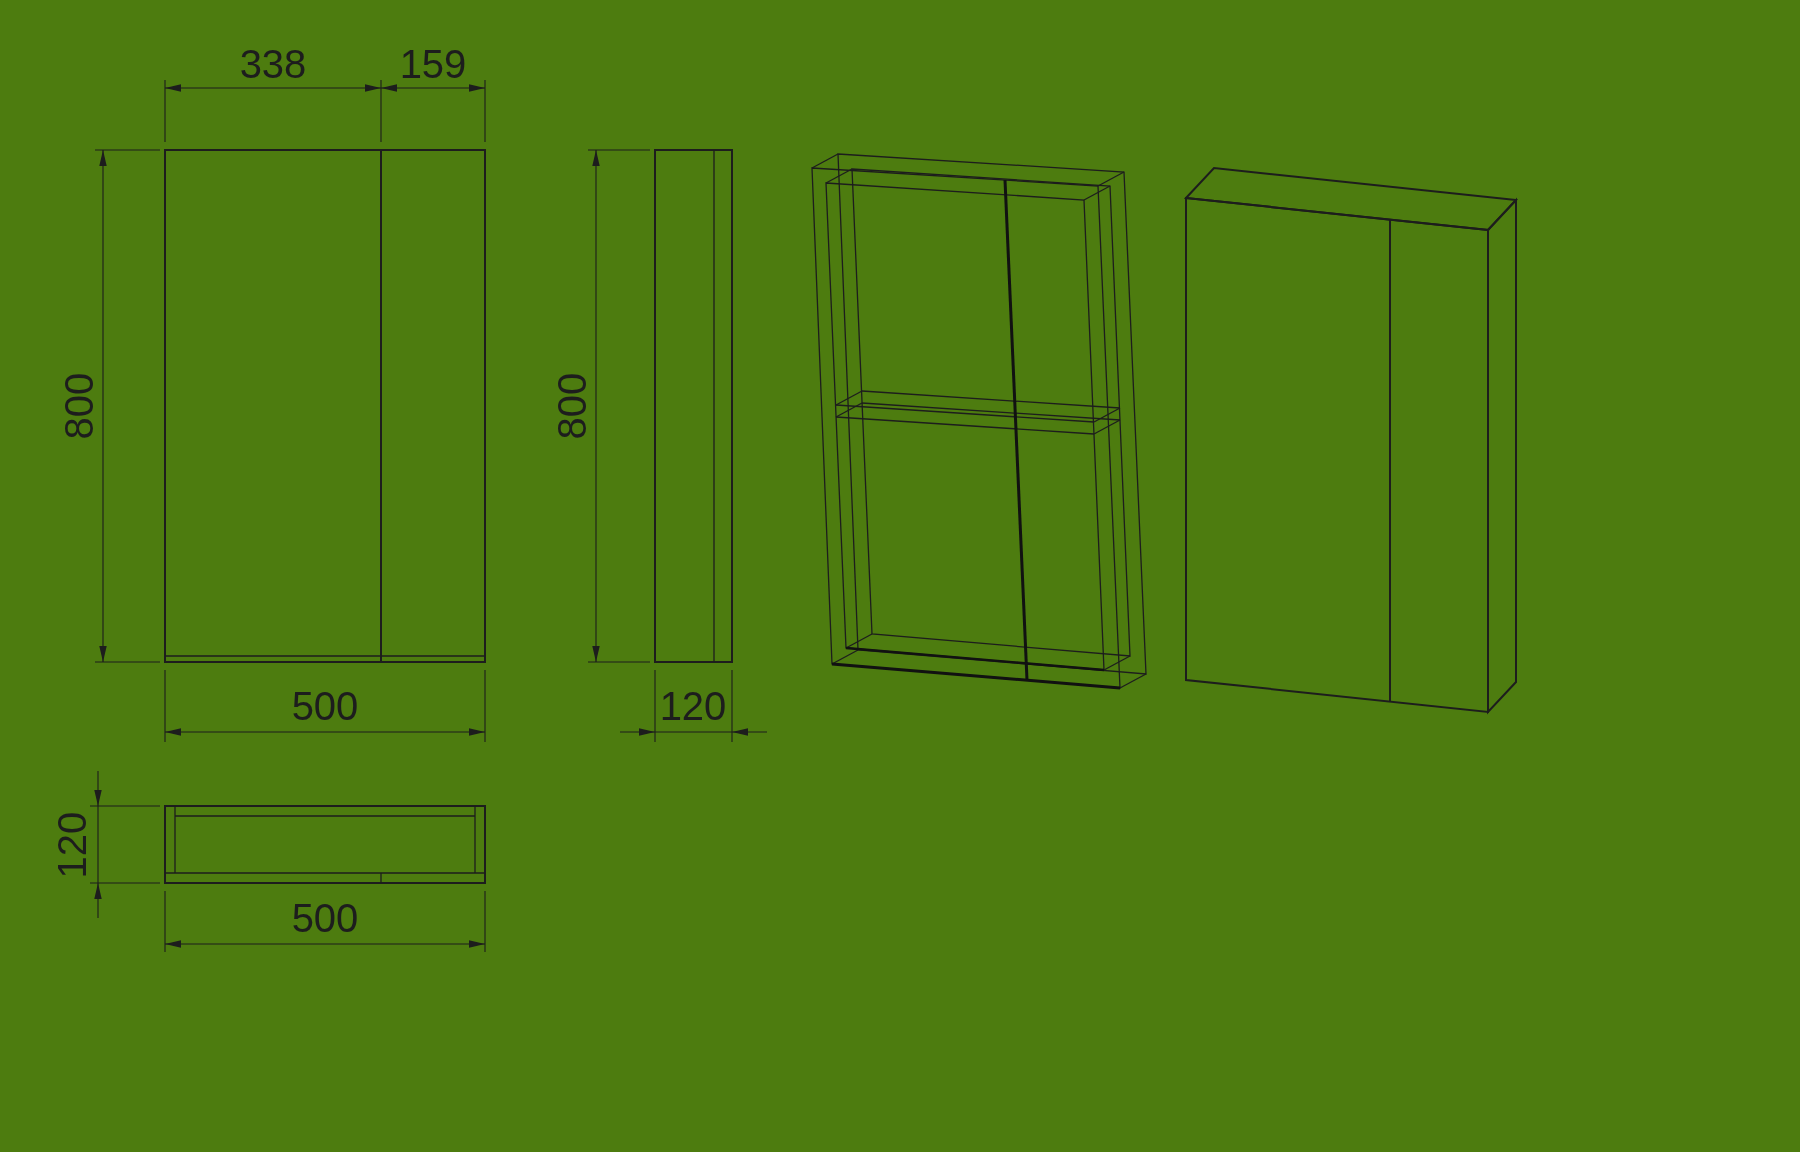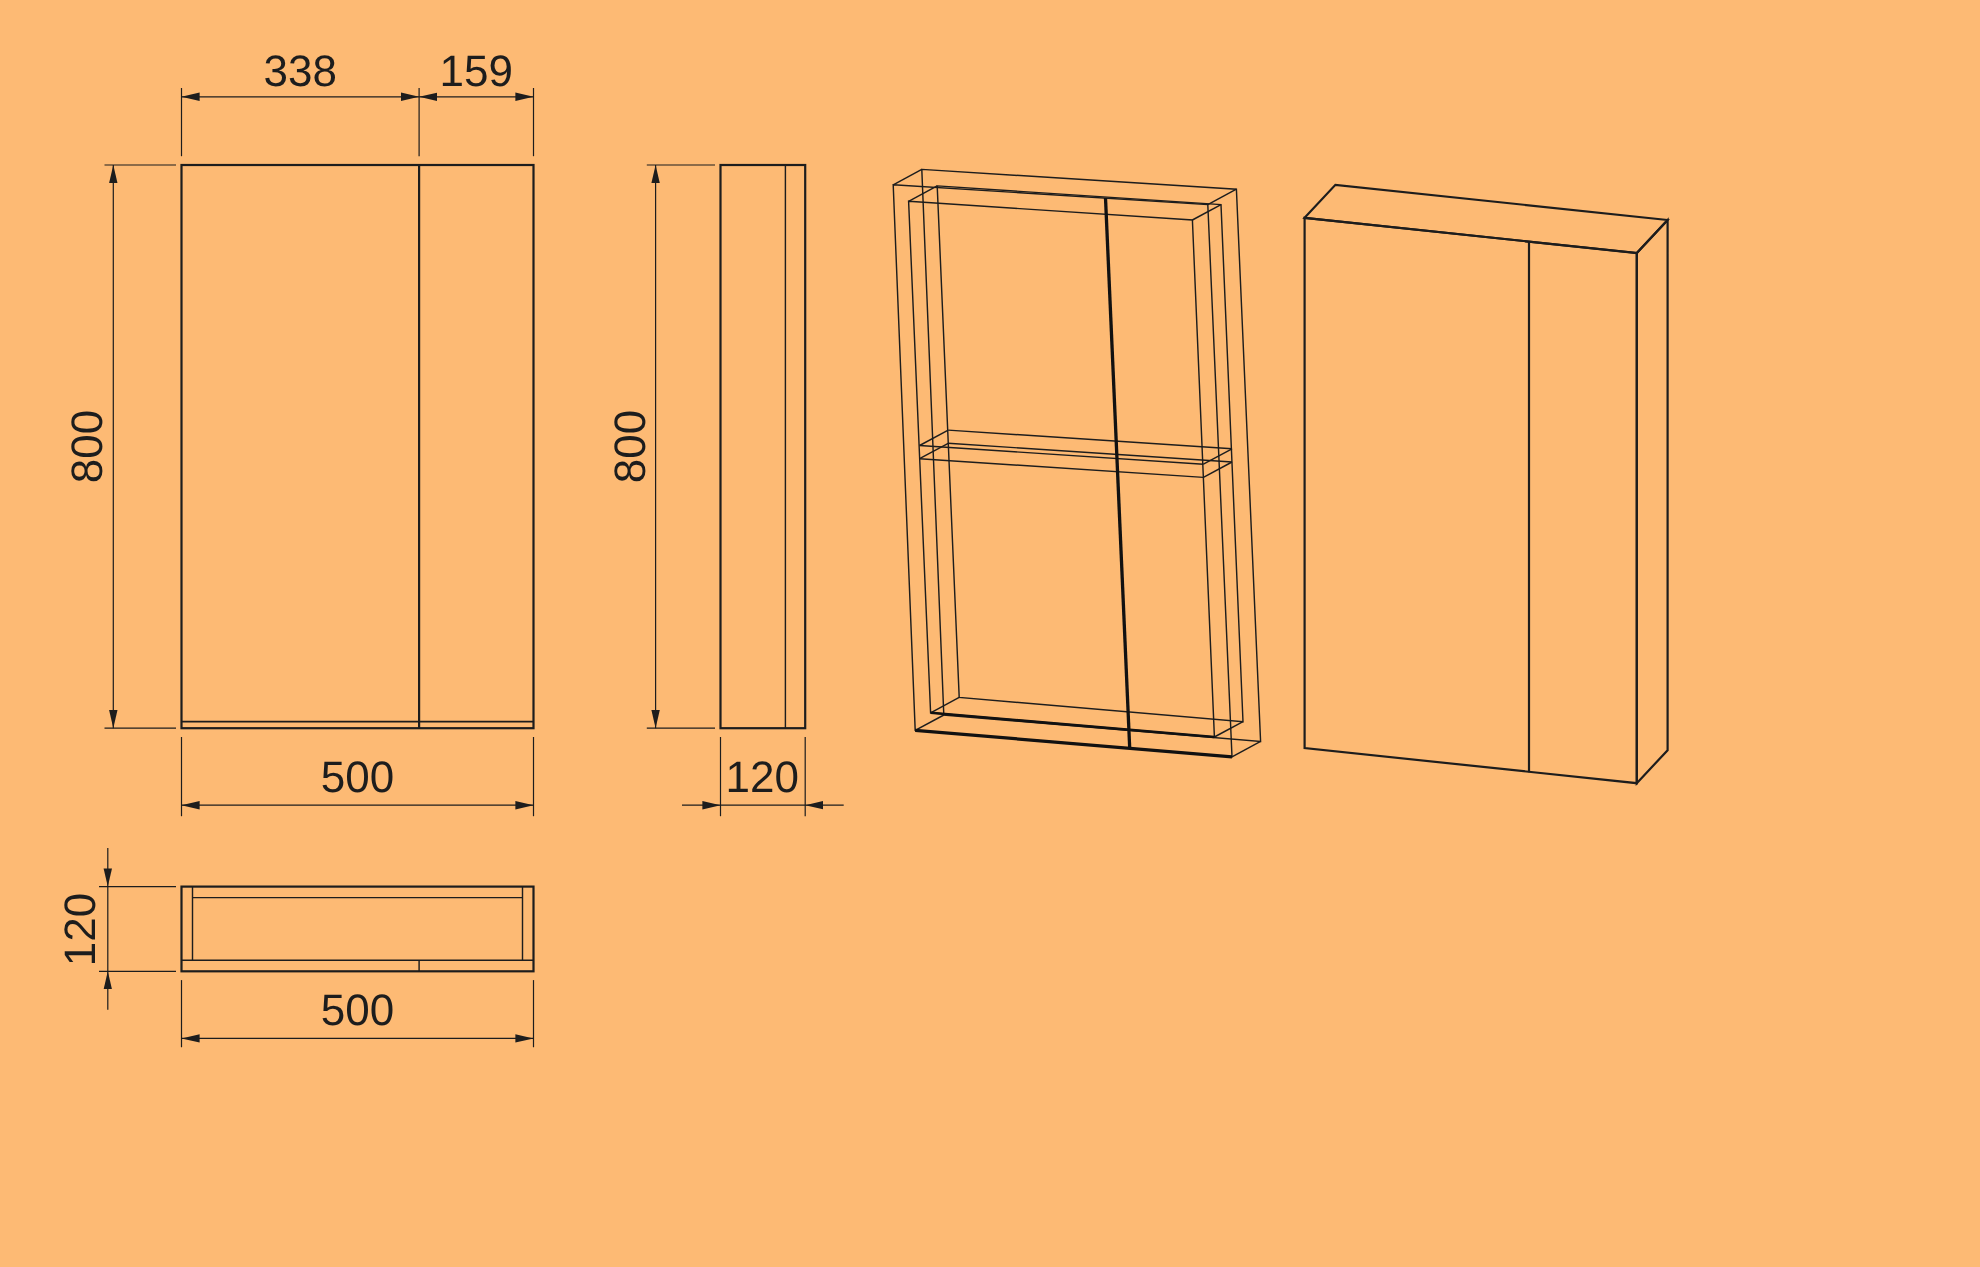--- a/index.html
+++ b/index.html
@@ -1,18 +1,18 @@
 <!DOCTYPE html>
 <html><head>
 <meta charset="utf-8">
 <style>
   * { margin:0; padding:0; box-sizing:border-box; }
   html,body { background:#ffffff; }
   body { font-family:"Liberation Sans", sans-serif; }
-  .sheet { position:relative; width:1800px; height:1152px; background:#fdba74; overflow:hidden; }
+  .sheet { position:relative; width:1800px; height:1152px; background:#4d7c0f; overflow:hidden; }
   svg { display:block; }
   .edge    { stroke:#1d1d1d; stroke-width:2;   fill:none; stroke-linejoin:miter; }
   .thin    { stroke:#1d1d1d; stroke-width:1.3; fill:none; stroke-linejoin:miter; }
   .mid     { stroke:#1d1d1d; stroke-width:1.6; fill:none; }
   .heavy   { stroke:#111111; stroke-width:3;   fill:none; }
   .heavy2  { stroke:#111111; stroke-width:2.4; fill:none; }
   .dimline { stroke:#1d1d1d; stroke-width:1.1; fill:none; }
   .extline { stroke:#1d1d1d; stroke-width:1.1; fill:none; }
   .dimtext { font-family:"Liberation Sans", sans-serif; font-size:40px; fill:#1d1d1d; text-anchor:middle; }
 </style>

